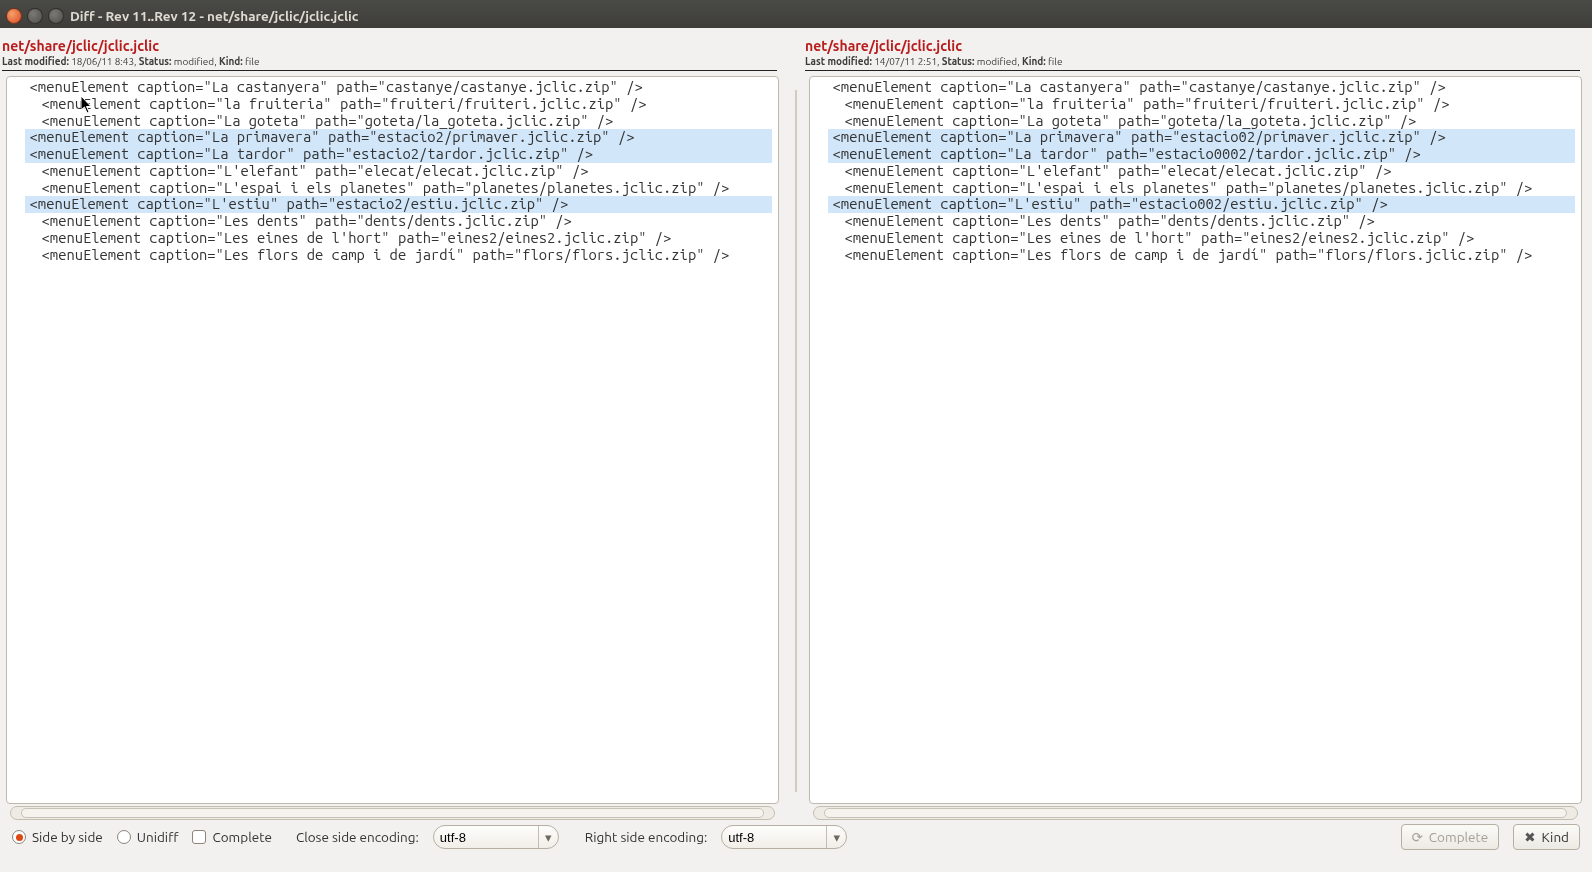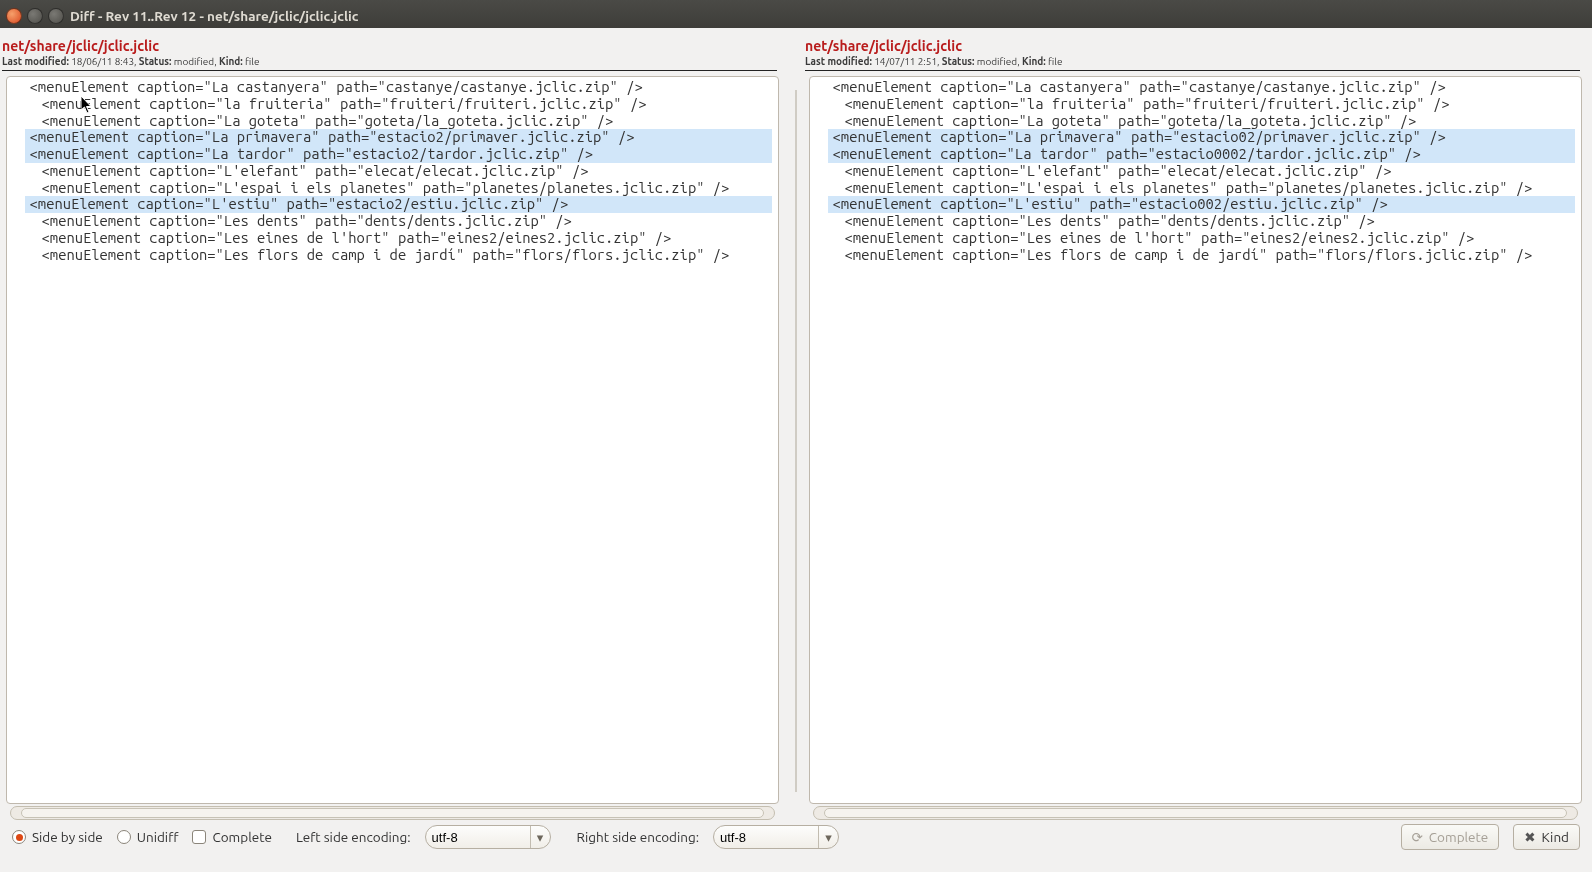--- a/index.html
+++ b/index.html
@@ -142,21 +142,21 @@
       <span>Side by side</span>
     </label>
     <label class="radio">
       <span class="r"></span>
       <span>Unidiff</span>
     </label>
     <label class="check">
       <span class="c"></span>
       <span>Complete</span>
     </label>
-    <span class="lbl" style="margin-left:10px">Left side encoding:</span>
+    <span class="lbl" style="margin-left:10px">Close side encoding:</span>
     <div class="combo">
       <input value="utf-8" style="">
       <div class="arrow">▾</div>
     </div>
     <span class="lbl" style="margin-left:12px">Right side encoding:</span>
     <div class="combo">
       <input value="utf-8" style="">
       <div class="arrow">▾</div>
     </div>
     <div class="spacer"></div>

